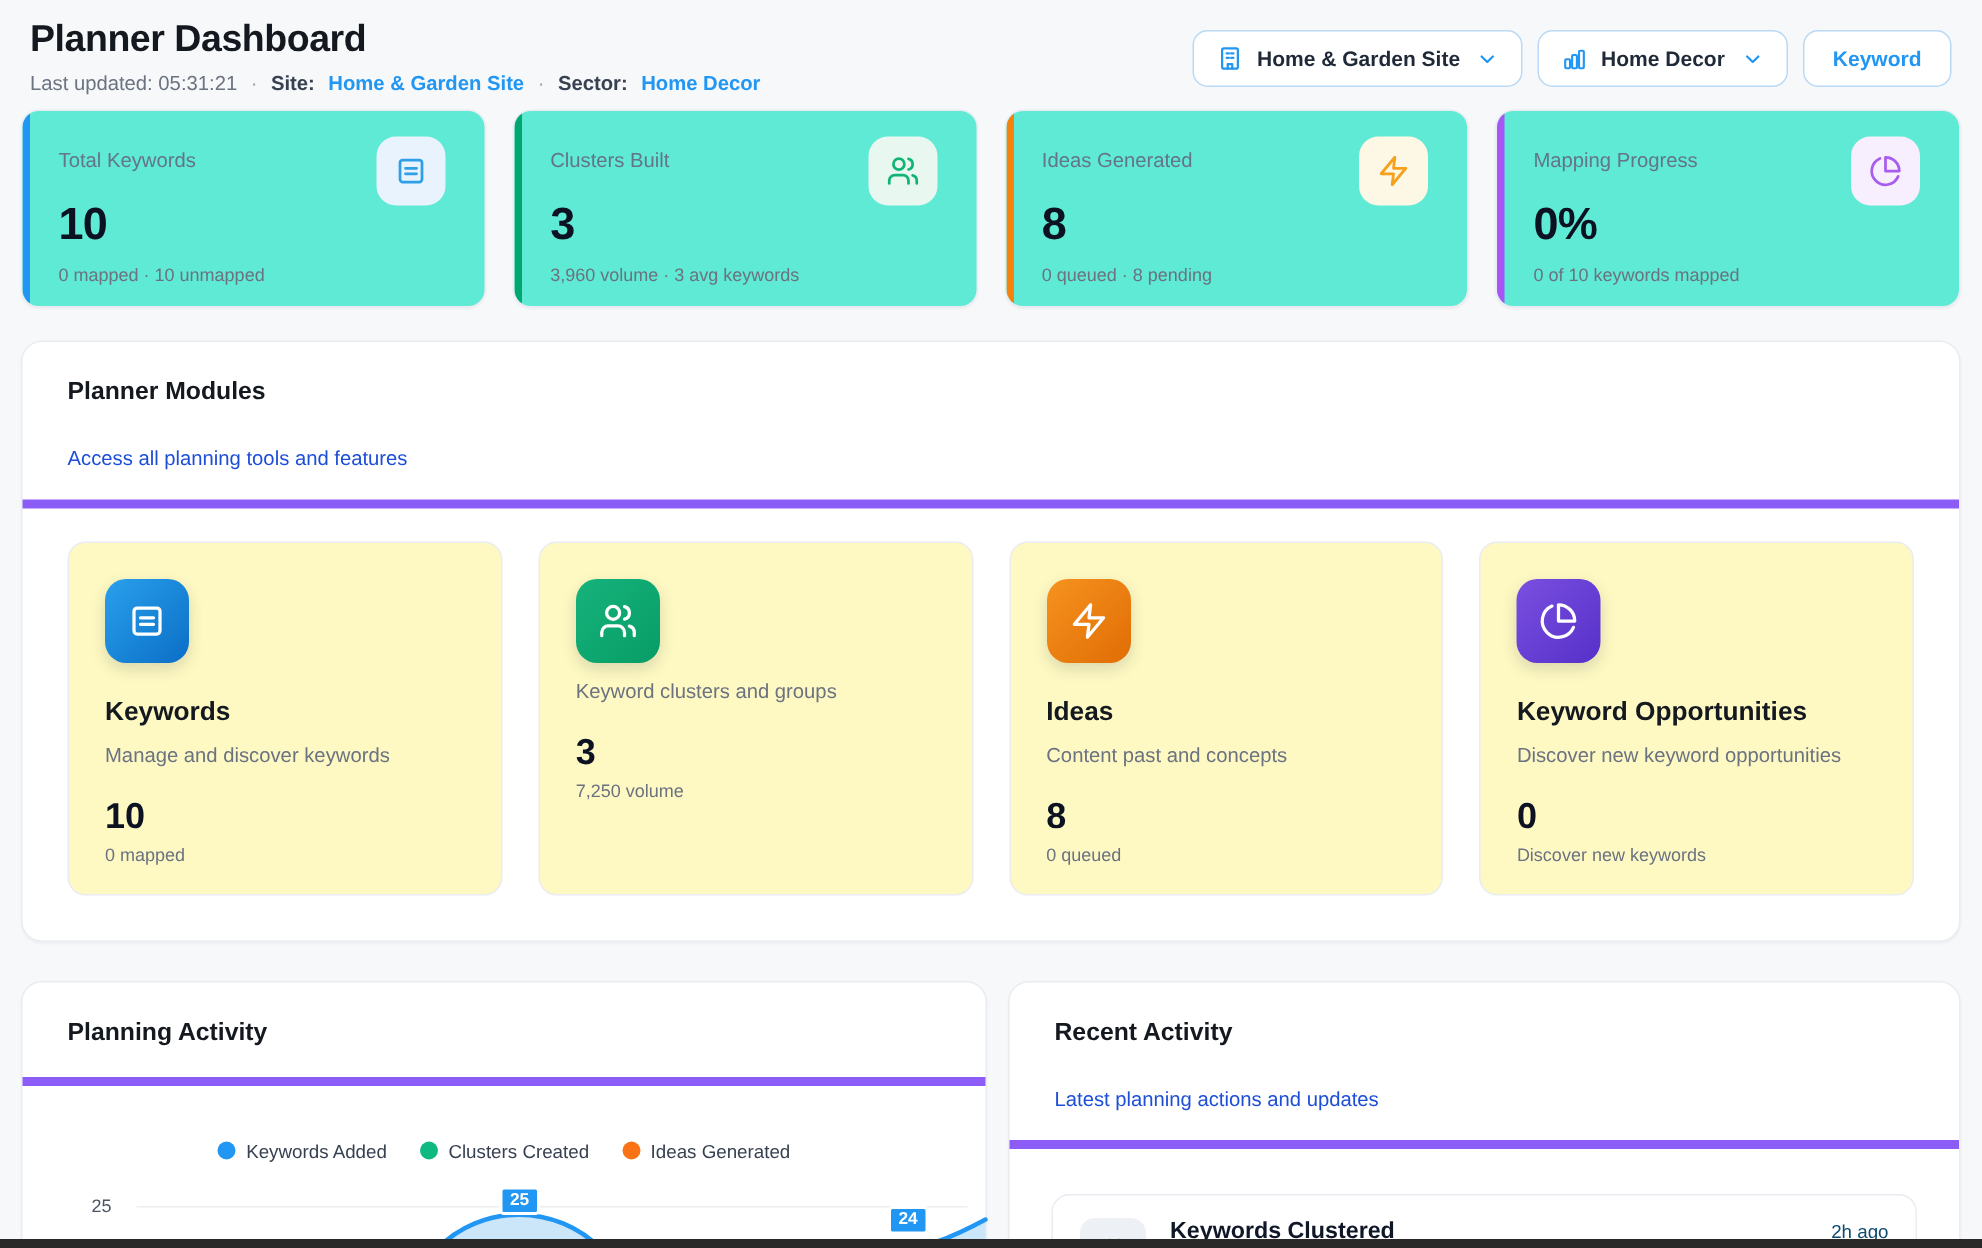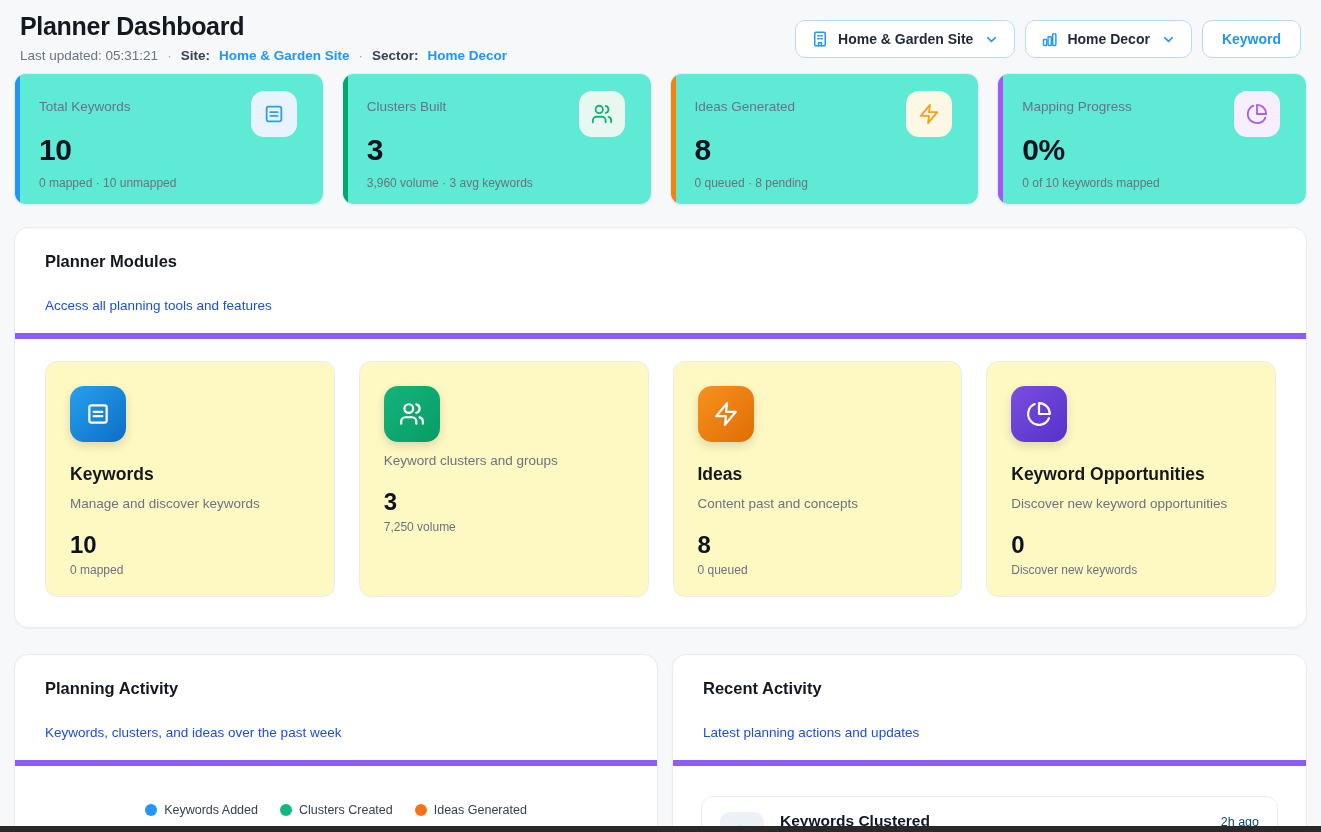--- a/index.html
+++ b/index.html
@@ -58,21 +58,21 @@
   .grad-purple { background:linear-gradient(135deg,#7a4fe0,#5630c9); }
   .module-title { font-size:17.5px; font-weight:800; color:#14181f; margin-top:22px; }
   .module-desc { font-size:13.5px; color:#6b7280; margin-top:11px; }
   .module-value { font-size:24px; font-weight:800; color:#0c1222; margin-top:20px; }
   .module-caption { font-size:12px; color:#6b7280; margin-top:4px; }
   
   .bottom-row { display:flex; gap:14px; margin:26px 14px 0 14px; }
   .activity-panel { width:644px; height:250px; }
   .recent-panel { flex:1; height:250px; }
   .legend { display:flex; justify-content:center; gap:22px; margin-top:37px; }
-  .legend-item { display:flex; align-items:center; gap:7px; font-size:12.5px; color:#374151; cursor:pointer; }
+  .legend-item { display:flex; gap:7px; font-size:12.5px; color:#374151; cursor:pointer; }
   .legend-dot { width:12px; height:12px; border-radius:50%; }
   .plot { position:relative; margin-top:12px; height:90px; }
   .ytick { position:absolute; left:46px; top:10px; font-size:12px; color:#4b5563; }
   .gridline { position:absolute; left:76px; right:12px; top:17px; height:1px; background:#ededed; }
   .curves { position:absolute; left:0; top:0; }
   .chart-badge { position:absolute; background:#2196f3; color:#fff; font-size:11.5px; font-weight:700;
     padding:1px 5px; border-radius:3px; border:2px solid #fff; line-height:13px; }
   .badge-25 { left:318px; top:4px; }
   .badge-24 { left:577px; top:17px; }
   .recent-body { padding:30px 28px; }
@@ -249,21 +249,20 @@
       <div class="module-caption">Discover new keywords</div>
     </div>
   </div>
 </div>
 
 <div class="bottom-row">
 
   <div class="panel activity-panel">
     <div class="panel-header">
       <div class="panel-title">Planning Activity</div>
-      <div class="panel-subtitle">Keywords, clusters, and ideas over the past week</div>
     </div>
     <div class="legend">
       <span class="legend-item">
         <span class="legend-dot" style="background:#2196f3"></span>
         <span>Keywords Added</span>
       </span>
       <span class="legend-item">
         <span class="legend-dot" style="background:#10b981"></span>
         <span>Clusters Created</span>
       </span>

